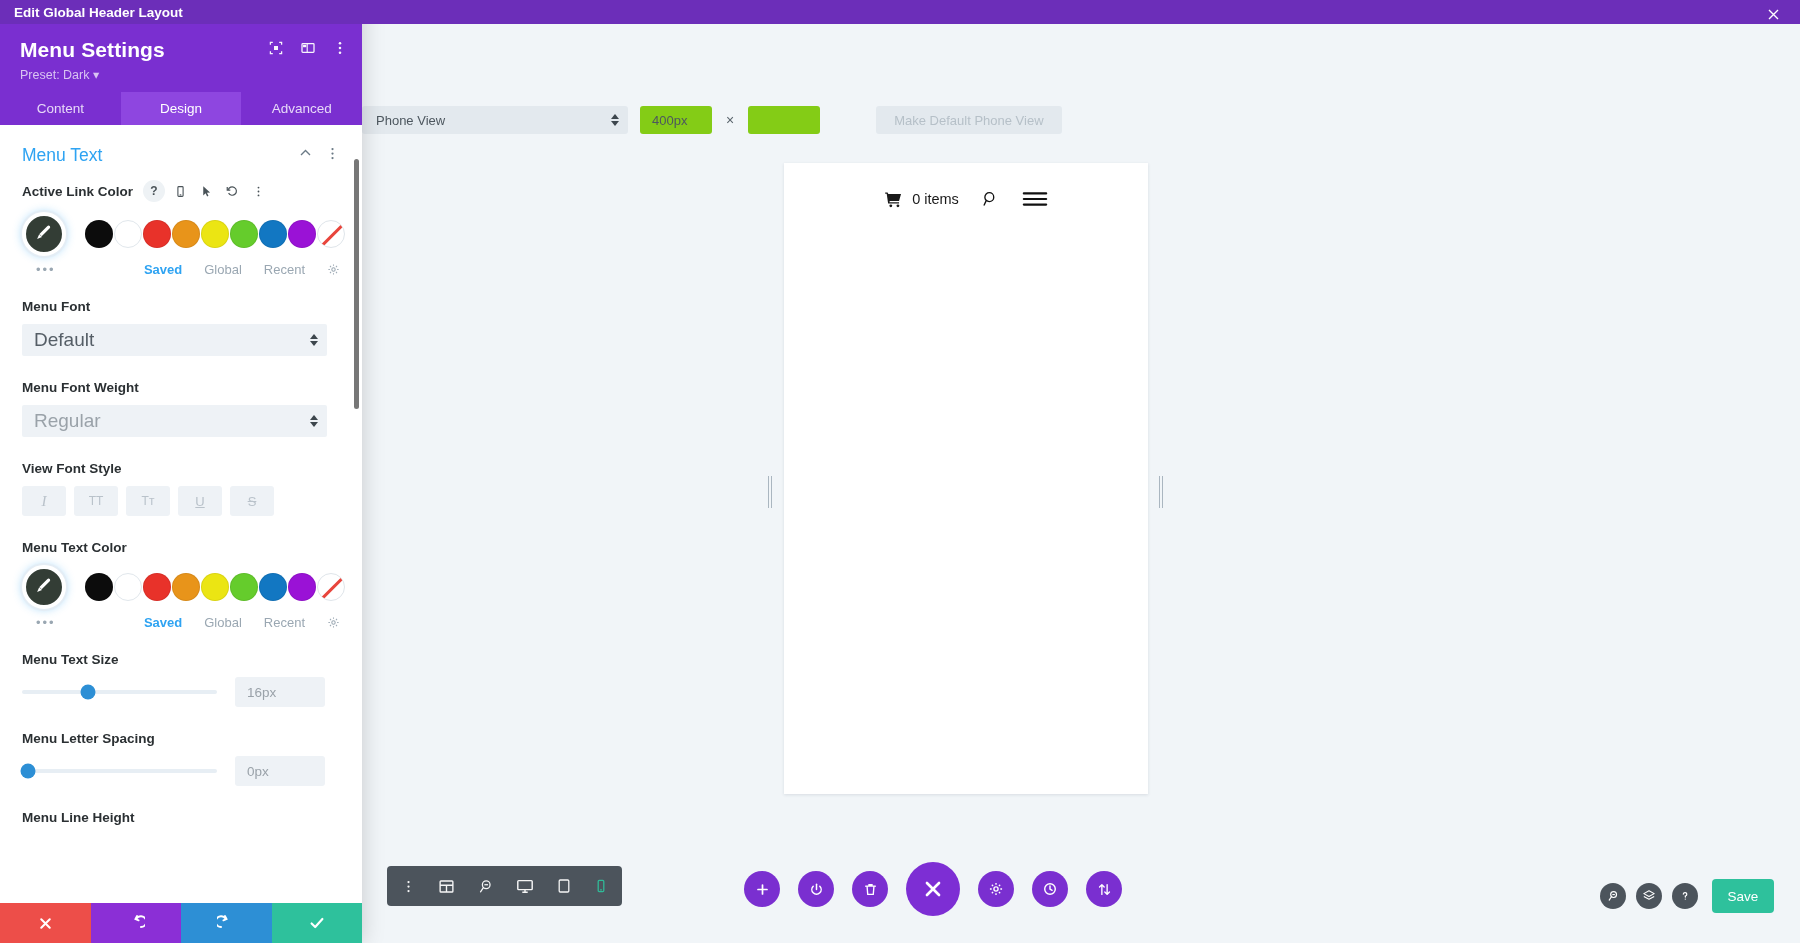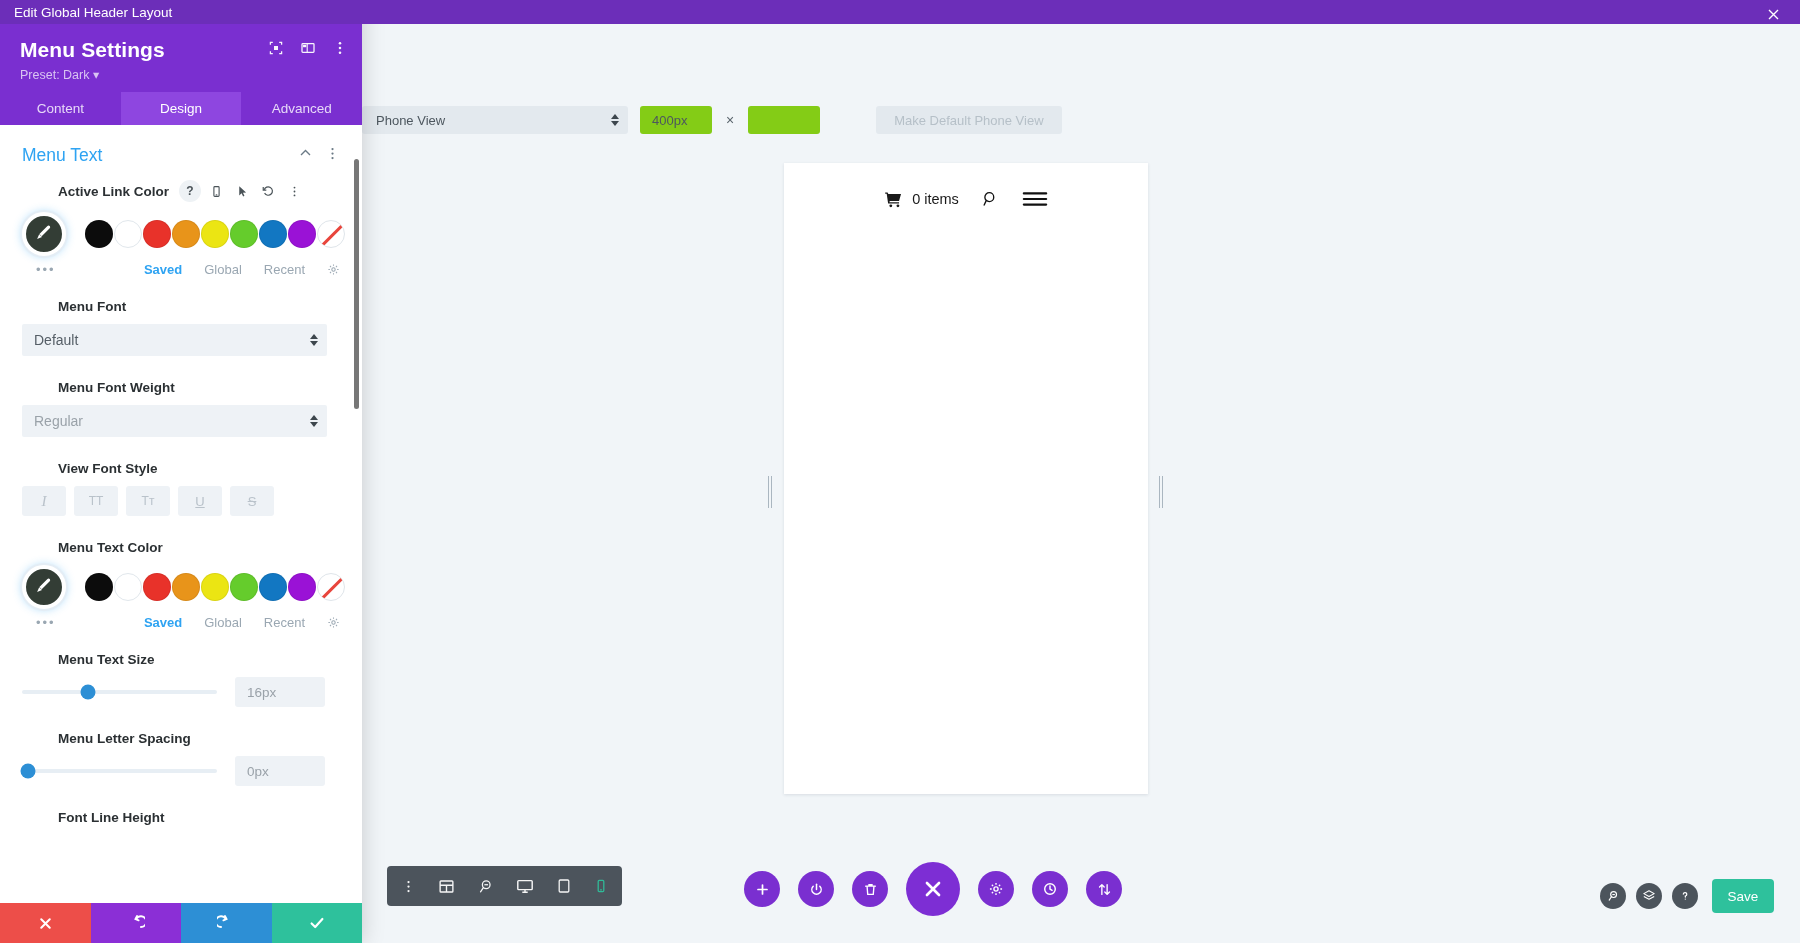--- a/index.html
+++ b/index.html
@@ -19,21 +19,21 @@
     display: flex; flex-direction: column;
     box-shadow: 0 0 22px rgba(0,0,0,.18);
     z-index: 40;
   }
   .panel-topbar {
     height: 24px; background: #6c2eb9;
     display: flex; align-items: center; justify-content: space-between;
     padding: 0 12px 0 14px; flex: 0 0 auto;
   }
   .panel-topbar .tb-title {
-    color: #fff; font-size: 13.5px; font-weight: normal; white-space: nowrap;
+    color: #fff; font-size: 13.5px; font-weight: bold; white-space: nowrap;
   }
   .panel-header {
     background: #7a2fd0; padding: 14px 14px 10px 20px; flex: 0 0 auto;
     position: relative;
   }
   .panel-header h1 {
     color: #fff; font-size: 21px; font-weight: bold; letter-spacing: .1px;
   }
   .panel-header .preset {
     color: #d9c4f2; font-size: 12.5px; margin-top: 5px;
@@ -66,21 +66,21 @@
     display: flex; align-items: center; justify-content: space-between;
     padding: 20px 0 14px 0;
   }
   .section-title h2 { font-size: 17.5px; color: #2ea3f2; font-weight: normal; }
   .section-title .st-icons { display: flex; align-items: center; gap: 12px; color: #6b7a86; }
 
   .field { margin-bottom: 6px; }
   .field-label-row {
     display: flex; align-items: center; gap: 10px; margin-bottom: 10px;
   }
-  .field-label { font-size: 13.5px; color: #2b3033; font-weight: bold; margin-left: 36px; }
+  .field-label { font-size: 13.5px; color: #2b3033; font-weight: bold; }
   .lbl-icons { display: flex; align-items: center; gap: 4px; }
   .lbl-icons .pill {
     width: 22px; height: 22px; border-radius: 50%;
     display: flex; align-items: center; justify-content: center;
     color: #4a5358; cursor: pointer;
   }
   .lbl-icons .pill.help { background: #eef2f5; font-weight: bold; font-size: 12px; }
 
   
   .swatch-row { display: flex; align-items: center; gap: 0; margin-bottom: 4px; }
@@ -117,21 +117,21 @@
   .meta-tabs { display: flex; align-items: center; gap: 22px; }
   .meta-tabs span { font-size: 13px; color: #9aa7b2; cursor: pointer; }
   .meta-tabs span.active { color: #2ea3f2; font-weight: bold; }
   .meta-gear { color: #9aa7b2; cursor: pointer; display: flex; }
 
   
   .select-box {
     position: relative; height: 32px; background: #eef2f6;
     border: none; border-radius: 2px;
     display: flex; align-items: center; padding: 0 28px 0 12px;
-    font-size: 14px; color: #555e66; cursor: pointer; width: 305px;
+    font-size: 19px; color: #555e66; cursor: pointer; width: 305px;
     margin-bottom: 24px;
   }
   .select-box.dim { color: #9aa2a9; }
   .sel-arrows {
     position: absolute; right: 9px; top: 50%; transform: translateY(-50%);
     display: flex; flex-direction: column; gap: 2px; color: #3d464d;
   }
   .sel-arrows i {
     width: 0; height: 0; border-left: 4px solid transparent;
     border-right: 4px solid transparent; display: block;
@@ -513,21 +513,21 @@
           <div class="slider-row">
             <div class="slider-track">
               <div class="slider-knob" style="left:3%"></div>
             </div>
             <div class="slider-val">0px</div>
           </div>
         </div>
 
         <div class="field">
           <div class="field-label-row">
-            <span class="field-label">Font Line Height</span>
+            <span class="field-label">Menu Line Height</span>
           </div>
         </div>
 
       </div>
     </div>
 
     <div class="panel-footer">
       <div class="pf-btn pf-cancel">
         <svg width="17" height="17" viewBox="0 0 20 20" fill="none" stroke="currentColor" stroke-width="2.4" stroke-linecap="round">
             <path d="M5 5 L15 15 M15 5 L5 15"></path>

